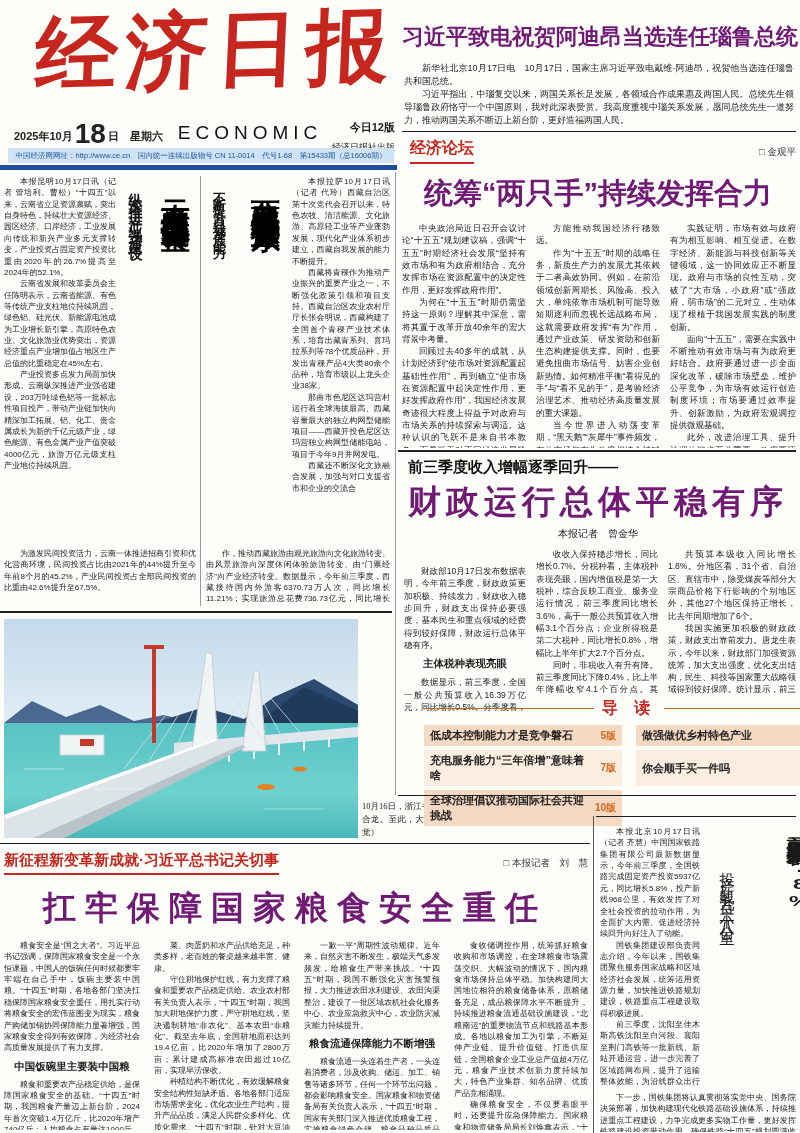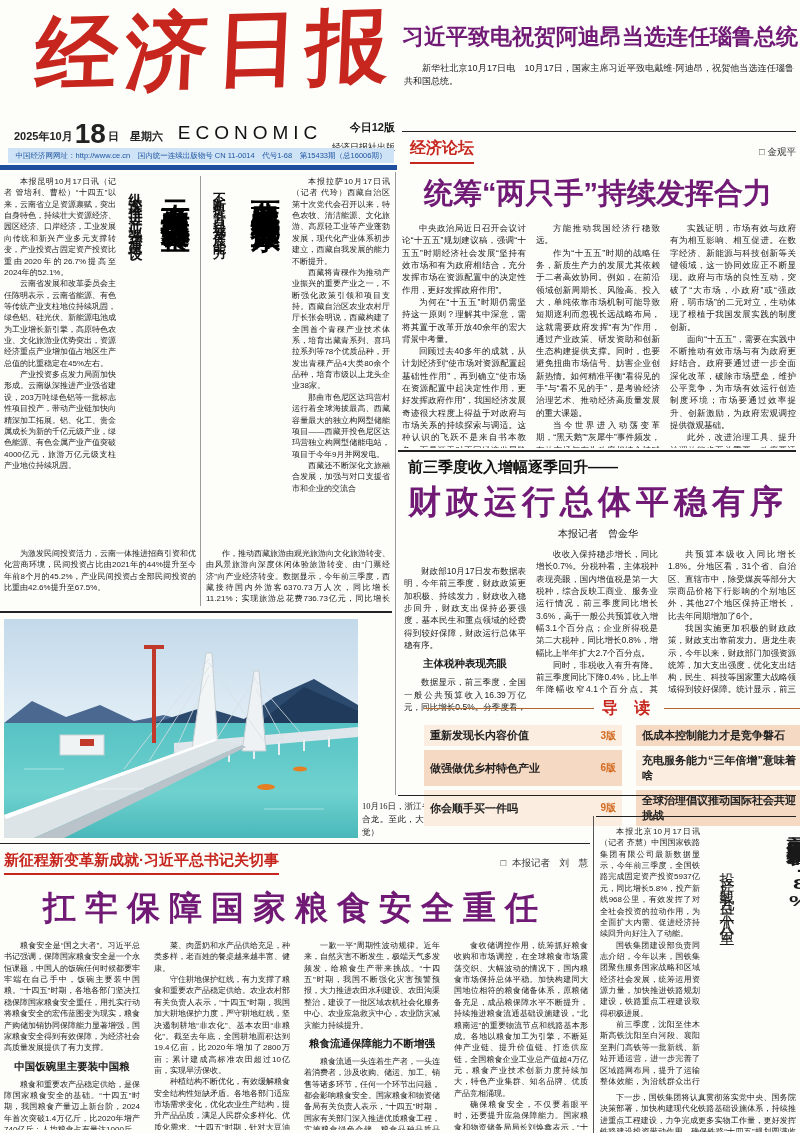--- a/index.html
+++ b/index.html
@@ -72,20 +72,21 @@
     <div class="publisher">经济日报社出版</div>
   </div>
 
   <div class="abs info-bar" style="left:8px; top:148px; width:386px; height:15px;text-align:center;">中国经济网网址：http://www.ce.cn　国内统一连续出版物号 CN 11-0014　代号1-68　第15433期（总16006期）</div>
   <div class="abs blue-rule" style="left:0; top:165px; width:397px; height:5px;"></div>
 
   <div class="abs hl-huge" style="left:402px; top:22px; width:394px; font-size:22px;">习近平致电祝贺阿迪昂当选连任瑙鲁总统</div>
   <div class="abs bt cont" style="left:404px; top:62px; width:390px; height:66px; font-size:9px;">
     <div>
         <p>新华社北京10月17日电　10月17日，国家主席习近平致电戴维·阿迪昂，祝贺他当选连任瑙鲁共和国总统。</p>
+        <p>习近平指出，中瑙复交以来，两国关系长足发展，各领域合作成果惠及两国人民。总统先生领导瑙鲁政府恪守一个中国原则，我对此深表赞赏。我高度重视中瑙关系发展，愿同总统先生一道努力，推动两国关系不断迈上新台阶，更好造福两国人民。</p>
       </div>
   </div>
   <div class="abs rule" style="left:402px; top:131px; width:394px; height:1px;"></div>
 
   <div class="abs" style="left:410px; top:138px;">
     <span class="kicker-red" style="font-size:16px;">经济论坛</span>
   </div>
   <div class="abs byline" style="left:700px; top:146px; width:96px; text-align:right;">□ 金观平</div>
   <div class="abs hl-huge" style="left:400px; top:174px; width:396px; font-size:29px;">统筹“两只手”持续发挥合力</div>
 
@@ -232,24 +233,20 @@
       </div>
     </div>
 
   <div class="abs dd-box" style="left:404px; top:698px; width:430px;padding-left:20px;">
     <div class="dd-title-row">
       <div class="dd-line"></div>
       <div class="dd-title">导 读</div>
       <div class="dd-line"></div>
     </div>
     <div class="dd-grid">
-      <div class="dd-item dd-plain">
-          <span class="dd-t">重新发现长内容价值</span>
-          <span class="dd-p">3版</span>
-        </div>
       <div class="dd-item dd-shade">
           <span class="dd-t">低成本控制能力才是竞争磐石</span>
           <span class="dd-p">5版</span>
         </div>
       <div class="dd-item dd-shade">
           <span class="dd-t">做强做优乡村特色产业</span>
           <span class="dd-p">6版</span>
         </div>
       <div class="dd-item dd-plain">
           <span class="dd-t">充电服务能力“三年倍增”意味着啥</span>
@@ -282,21 +279,21 @@
   <div class="abs bt-s cont" style="left:600px; top:1092px; width:196px; height:40px;">
       <div>
         <p>下一步，国铁集团将认真贯彻落实党中央、国务院决策部署，加快构建现代化铁路基础设施体系，持续推进重点工程建设，力争完成更多实物工作量，更好发挥铁路建设投资带动作用，确保铁路“十四五”规划圆满收官。</p>
       </div>
     </div>
 
   <div class="abs rule" style="left:0; top:843px; width:590px; height:1px;"></div>
   <div class="abs" style="left:4px; top:851px;">
     <span class="kicker-red" style="font-size:15px;">新征程新变革新成就·习近平总书记关切事</span>
   </div>
-  <div class="abs byline" style="left:460px; top:857px; width:128px; text-align:right;font-family:Liberation Mono, monospace;">□ 本报记者　刘　慧</div>
+  <div class="abs byline" style="left:460px; top:857px; width:128px; text-align:right;">□ 本报记者　刘　慧</div>
   <div class="abs hl-huge" style="left:0; top:886px; width:590px; font-size:33px; letter-spacing:9px;">扛牢保障国家粮食安全重任</div>
 
   <div class="abs bt-s" style="left:4px; top:940px; width:136px; height:190px;">
     <p>粮食安全是“国之大者”。习近平总书记强调，保障国家粮食安全是一个永恒课题，中国人的饭碗任何时候都要牢牢端在自己手中，饭碗主要装中国粮。“十四五”时期，各地各部门坚决扛稳保障国家粮食安全重任，用扎实行动将粮食安全的宏伟蓝图变为现实，粮食产购储加销协同保障能力显著增强，国家粮食安全得到有效保障，为经济社会高质量发展提供了有力支撑。</p>
     <div class="subhead4">中国饭碗里主要装中国粮</div>
     <div>
         <p>粮食和重要农产品稳定供给，是保障国家粮食安全的基础。“十四五”时期，我国粮食产量迈上新台阶，2024年首次突破1.4万亿斤，比2020年增产740亿斤；人均粮食占有量达1000斤，比“十三五”期末增加50斤，做到谷物基本自给、口粮绝对安全。同时，树立和践行大食物观，努力向森林、草地、江河湖海、设施农业要食物，向植物动物微生物要热量、要蛋白，加快构建多元化食物供给体系，果蔬</p>
       </div>
   </div>
   <div class="abs bt-s cont" style="left:154px; top:940px; width:136px; height:190px;">

